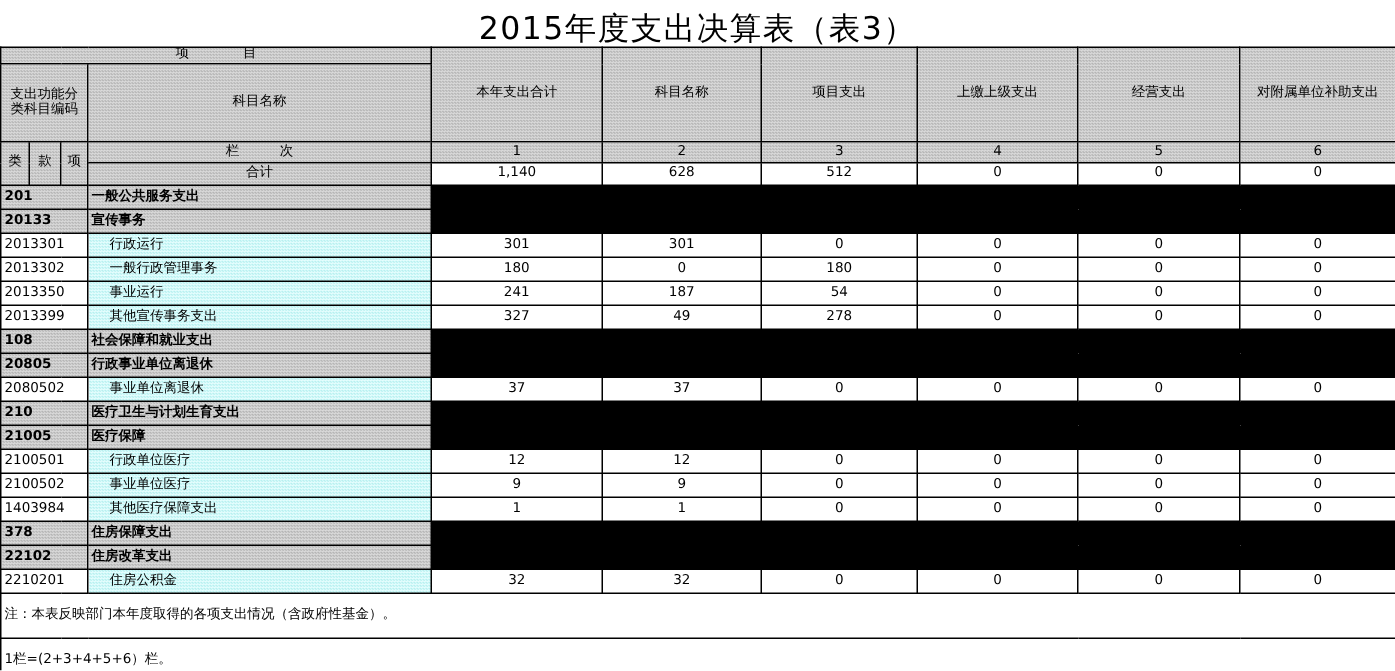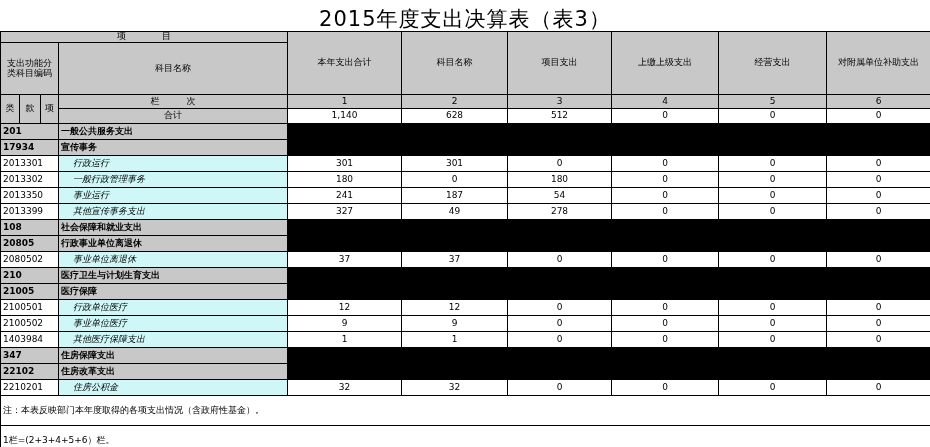--- a/index.html
+++ b/index.html
@@ -6,21 +6,21 @@
   .page{width:930px;height:447px;background:#fff;overflow:hidden;
         font-family:"DejaVu Sans",sans-serif;color:#000;}
   .title{margin:0;padding-top:5px;height:31px;box-sizing:border-box;
          text-align:center;font-size:21px;font-weight:normal;letter-spacing:1px;}
   .meta{height:15px;display:flex;justify-content:space-between;align-items:flex-end;
         font-size:9px;padding:0 3px 1px 3px;box-sizing:border-box;}
   table{width:930px;border-collapse:collapse;table-layout:fixed;}
   td,th{border:1px solid #000;font-size:9px;font-weight:normal;padding:0 2px;
         overflow:hidden;white-space:nowrap;line-height:1.1;box-sizing:border-box;}
   .gray{background:repeating-conic-gradient(#b2b2b2 0% 25%,#dddddd 0% 50%) 0 0/2px 2px;}
-  .cyan{background:repeating-conic-gradient(#b4efef 0% 25%,#e9ffff 0% 50%) 0 0/2px 2px;font-style:italic;}
+  .cyan{background:repeating-conic-gradient(#b4efef 0% 25%,#e9ffff 0% 50%) 0 0/2px 2px;}
   .blackcell{background:#000;border-color:#000;}
   .ctr{text-align:center;margin-top:40px;}
   .num{text-align:center;}
   .wrap{white-space:normal;}
   .indent{padding-left:14px;}
   tr.hr1{height:11px;} tr.hr2{height:52px;} tr.hr3{height:14px;} tr.hr4{height:15px;}
   tr.data{height:16px;padding-left:36px;} tr.note{height:30px;}
   tr.section td{font-weight:bold;}
   .bottom-strip{width:930px;height:7px;background:#000;}
 </style>
@@ -82,21 +82,21 @@
       </tr>
 
     </tbody>
     <tbody id="rows-body">
         <tr class="data section">
           <td colspan="3" class="gray">201</td>
           <td class="gray">一般公共服务支出</td>
           <td colspan="6" class="blackcell"></td>
         </tr>
         <tr class="data section">
-          <td colspan="3" class="gray">17934</td>
+          <td colspan="3" class="gray">20133</td>
           <td class="gray">宣传事务</td>
           <td colspan="6" class="blackcell"></td>
         </tr>
         <tr class="data detail">
           <td colspan="3">2013301</td>
           <td class="cyan indent">行政运行</td>
           <td class="num">301</td>
           <td class="num">301</td>
           <td class="num">0</td>
           <td class="num">0</td>
@@ -187,21 +187,21 @@
           <td colspan="3">1403984</td>
           <td class="cyan indent">其他医疗保障支出</td>
           <td class="num">1</td>
           <td class="num">1</td>
           <td class="num">0</td>
           <td class="num">0</td>
           <td class="num">0</td>
           <td class="num">0</td>
         </tr>
         <tr class="data section">
-          <td colspan="3" class="gray">347</td>
+          <td colspan="3" class="gray">378</td>
           <td class="gray">住房保障支出</td>
           <td colspan="6" class="blackcell"></td>
         </tr>
         <tr class="data section">
           <td colspan="3" class="gray">22102</td>
           <td class="gray">住房改革支出</td>
           <td colspan="6" class="blackcell"></td>
         </tr>
         <tr class="data detail">
           <td colspan="3">2210201</td>

